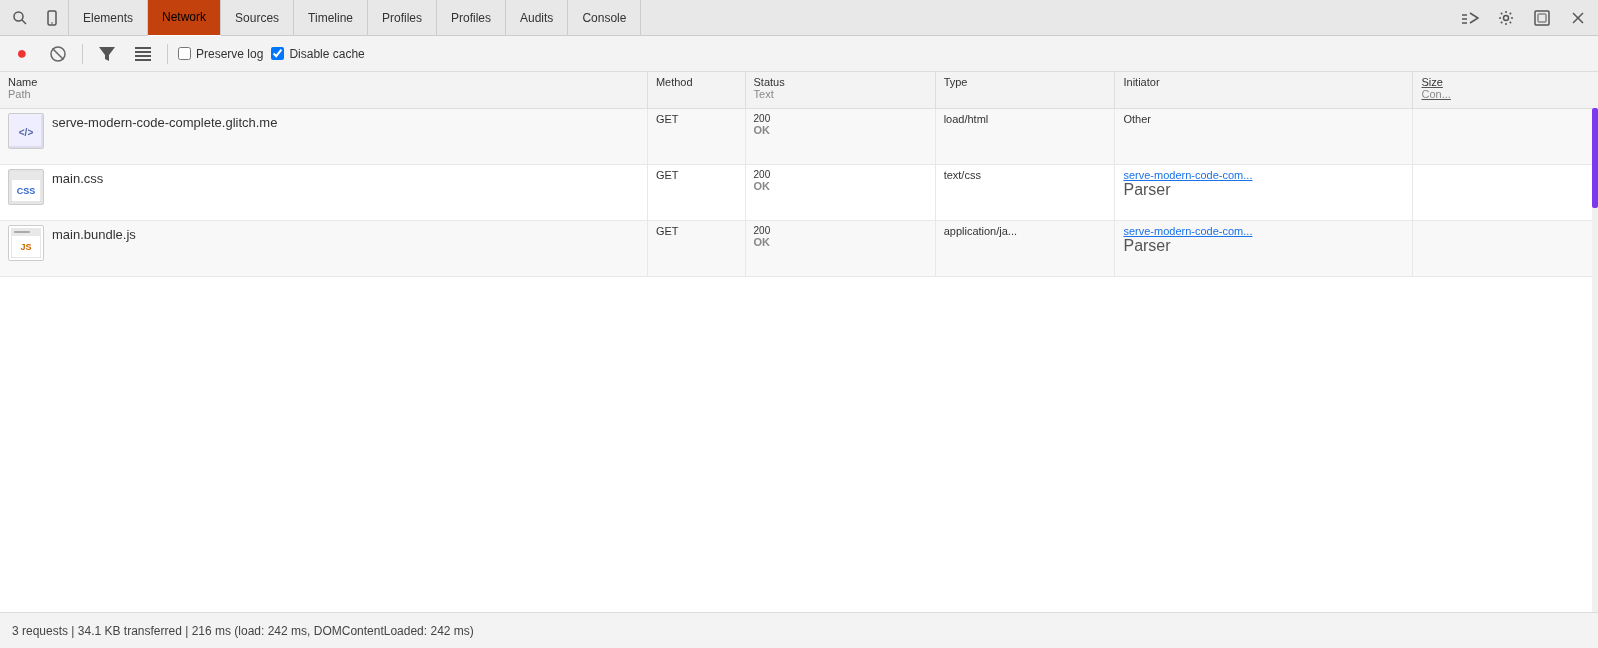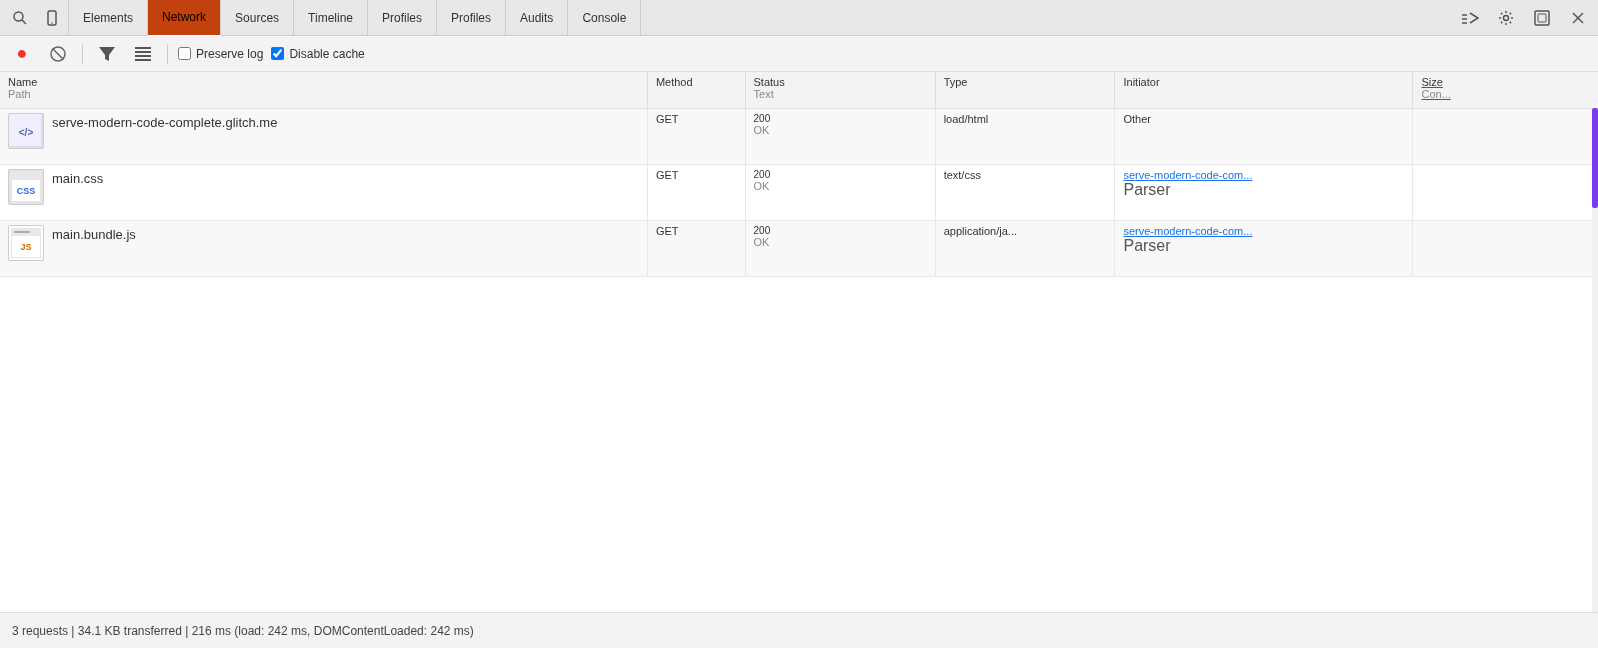--- a/index.html
+++ b/index.html
@@ -205,20 +205,21 @@
     }
 
     
     .status-main {
       color: #333;
       font-size: 10px;
     }
     .status-sub {
       color: #888;
       font-size: 11px;
+      font-weight: bold;
     }
 
     
     .initiator-link {
       color: #1a73e8;
       text-decoration: underline;
       font-size: 11px;
       margin-top: 6px;
     }
     .initiator-sub {

